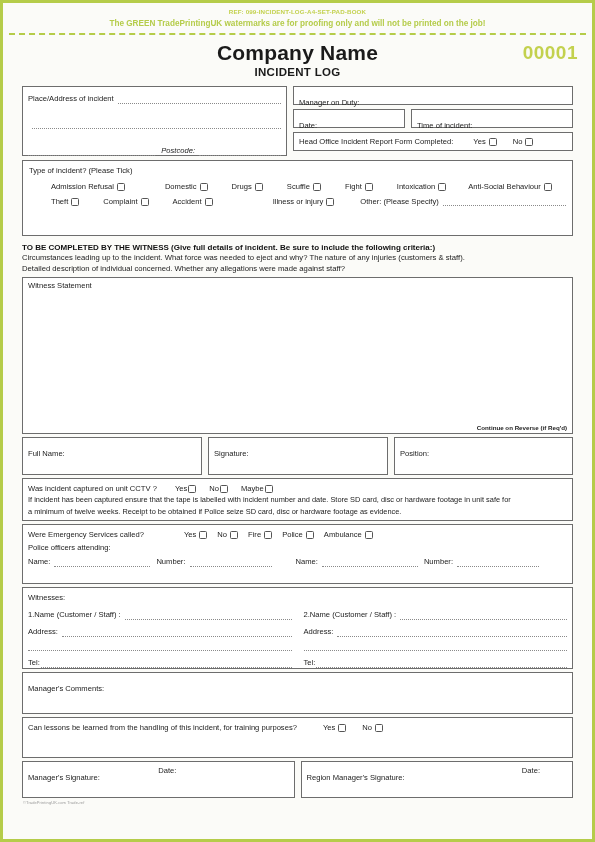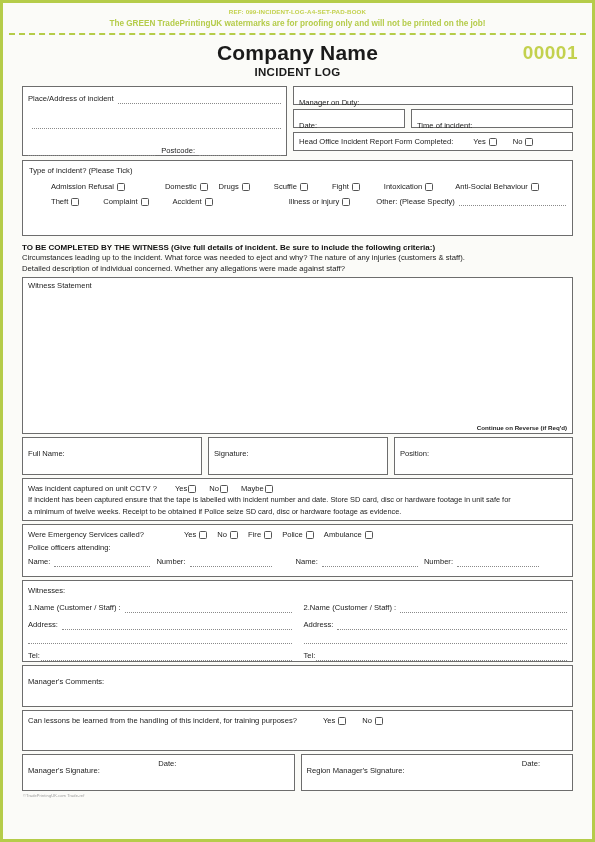--- a/index.html
+++ b/index.html
@@ -112,21 +112,21 @@
   .nsp-row { display: flex; gap: 6px; }
   .nsp-box { height: 38px; }
   .nsp-a { width: 180px; }
   .nsp-b { width: 180px; }
   .nsp-c { flex: 1 1 auto; }
 
   .cctv-box { height: 43px; padding: 4px 5px; }
   .cctv-q { display: flex; align-items: center; }
   .cctv-text { font-size: 7.4px; color: #222; line-height: 11.5px; }
 
-  .emg-box { height: 53px; padding: 4px 5px; }
+  .emg-box { height: 60px; padding: 4px 5px; }
   .emg-q { display: flex; align-items: center; }
   .emg-names { display: flex; align-items: flex-end; margin-top: 3px; }
 
   .wit2-box { height: 82px; padding: 4px 5px; }
   .wit2-cols { display: flex; gap: 12px; }
   .wit2-col { flex: 1 1 50%; }
   .wit2-line { display: flex; align-items: flex-end; margin-top: 6px; }
 
   .comments-box { height: 42px; }
   .lessons-box { height: 41px; padding: 4px 5px; }
@@ -163,21 +163,21 @@
 
     <div class="row">
       <div class="box place-box pad">
         <div class="place-line" style="margin-top:2px;">
           <span class="lbl">Place/Address of incident</span>
           <span class="dots"></span>
         </div>
         <div class="place-line" style="margin-top:17px;">
           <span class="dots"></span>
         </div>
-        <div class="place-line" style="margin-top:16px;">
+        <div class="place-line" style="margin-top:16px;font-style:italic;">
           <span class="dots" style="margin-left:0;"></span>
           <span class="lbl" style="margin-left:6px;">Postcode:</span>
           <span class="dots" style="max-width:82px;"></span>
         </div>
       </div>
 
       <div class="right-col">
         <div class="box mgr-box pad">
           <span class="lbl">Manager on Duty:</span>
         </div>
@@ -200,40 +200,40 @@
     </div>
 
     <div class="box type-box mt4">
       <div class="lbl">Type of incident? (Please Tick)</div>
 
       <div class="tick-row" style="padding-left:22px;">
         <span class="tick">Admission Refusal</span>
         <span class="cb"></span>
         <span class="tick" style="margin-left:40px;">Domestic</span>
         <span class="cb"></span>
-        <span class="tick" style="margin-left:11px;">Drugs</span>
+        <span class="tick" style="margin-left:24px;">Drugs</span>
         <span class="cb"></span>
         <span class="tick" style="margin-left:24px;">Scuffle</span>
         <span class="cb"></span>
         <span class="tick" style="margin-left:24px;">Fight</span>
         <span class="cb"></span>
         <span class="tick" style="margin-left:24px;">Intoxication</span>
         <span class="cb"></span>
         <span class="tick" style="margin-left:22px;">Anti-Social Behaviour</span>
         <span class="cb"></span>
       </div>
 
       <div class="tick-row" style="padding-left:22px;">
         <span class="tick">Theft</span>
         <span class="cb"></span>
         <span class="tick" style="margin-left:24px;">Complaint</span>
         <span class="cb"></span>
         <span class="tick" style="margin-left:24px;">Accident</span>
         <span class="cb"></span>
-        <span class="tick" style="margin-left:28px;padding-left:48px;">Illness or injury</span>
+        <span class="tick" style="margin-left:12px;padding-left:48px;">Illness or injury</span>
         <span class="cb"></span>
         <span class="tick" style="margin-left:26px;">Other: (Please Specify)</span>
         <span class="dots"></span>
       </div>
     </div>
 
     <div class="instr">
       <div class="instr-head">TO BE COMPLETED BY THE WITNESS (Give full details of incident. Be sure to include the following criteria:)</div>
       <div class="instr-body">Circumstances leading up to the incident. What force was needed to eject and why? The nature of any injuries (customers &amp; staff).</div>
       <div class="instr-body">Detailed description of individual concerned. Whether any allegations were made against staff?</div>

